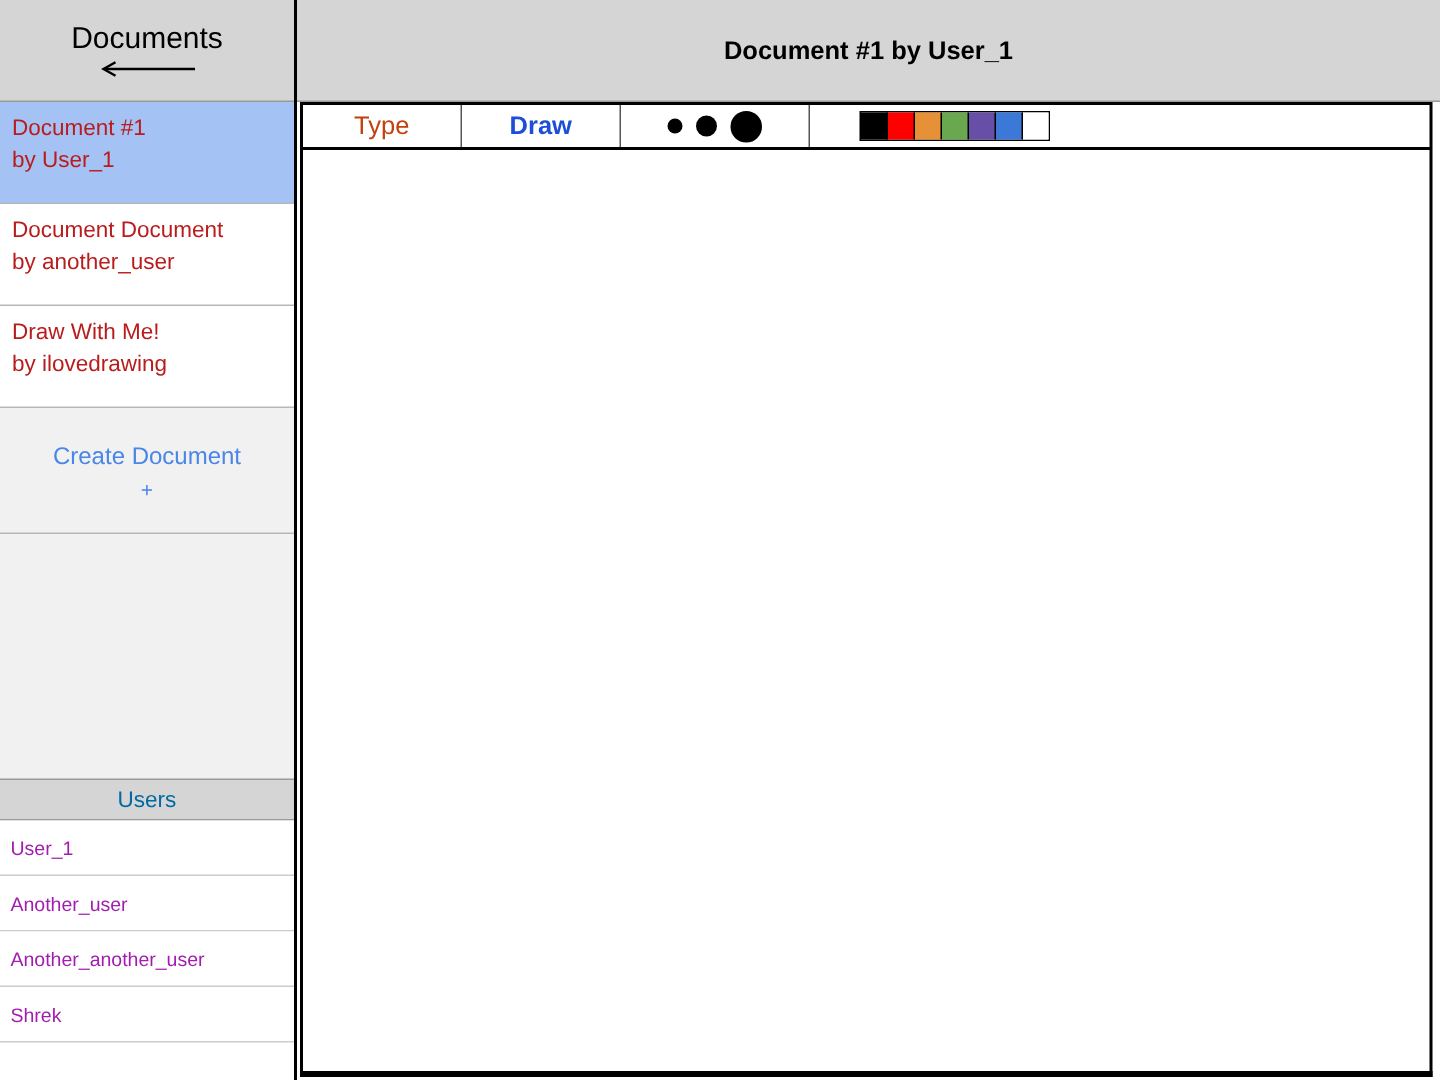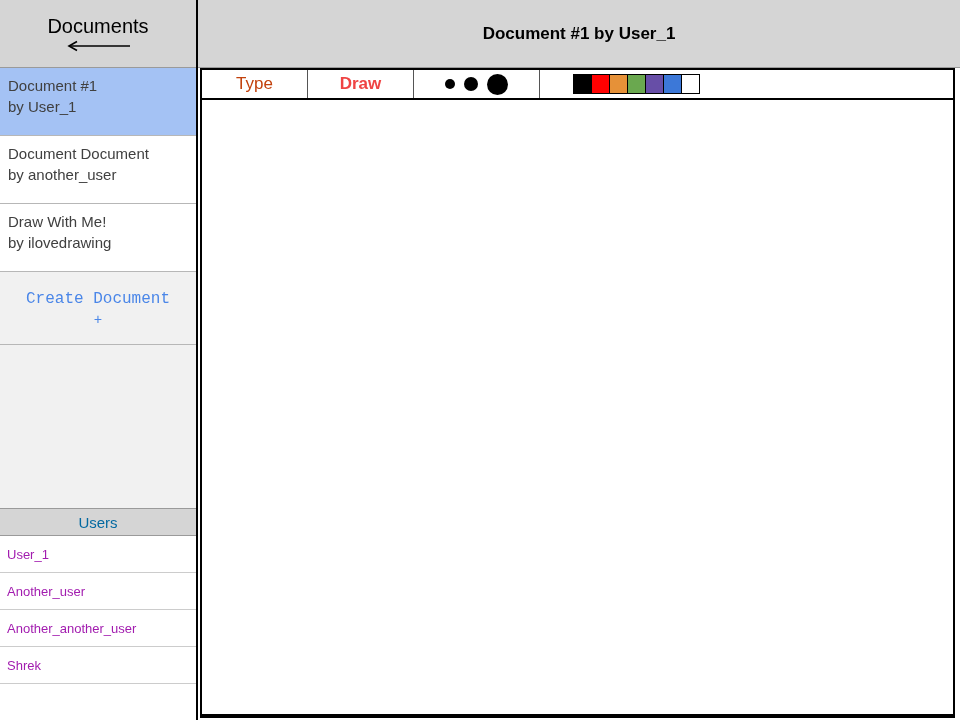--- a/index.html
+++ b/index.html
@@ -54,42 +54,41 @@
     position: relative;
   }
   .back-arrow svg { display: block; }
 
   .doc-item {
     box-sizing: border-box;
     padding: 7px 6px 6px 8px;
     border-bottom: 1px solid #b7b7b7;
     font-size: 15px;
     line-height: 21px;
-    color: #404040;
+    color: #b91c1c;
     background: #ffffff;
     height: 68px;
   }
   .doc-item.selected {
     background: #a4c2f4;
   }
   .doc-item .line { display: block; }
 
   .create-doc {
     box-sizing: border-box;
-    height: 73px;
+    height: 84px;
     border-bottom: 1px solid #b7b7b7;
     background: #f1f1f1;
     display: flex;
     flex-direction: column;
     align-items: center;
     justify-content: center;
     color: #4a86e8;
     font-size: 16px;
     line-height: 24px;
-    font-family: Liberation Mono, monospace;
   }
   .create-doc .plus {
     font-size: 14px;
     line-height: 18px;
   }
 
   .docs-filler {
     box-sizing: border-box;
     height: 164px;
     background: #f1f1f1;
@@ -160,21 +159,21 @@
     width: 106px;
     display: flex;
     align-items: center;
     justify-content: center;
     font-size: 17px;
     color: #c2410c;
     border-right: 1px solid #555555;
     background: #ffffff;
   }
   .tool-tab.active {
-    color: #ef4444;
+    color: #1d4ed8;
     font-weight: bold;
     justify-content: center;
   }
 
   .brush-sizes {
     box-sizing: border-box;
     width: 126px;
     display: flex;
     align-items: center;
     justify-content: center;

